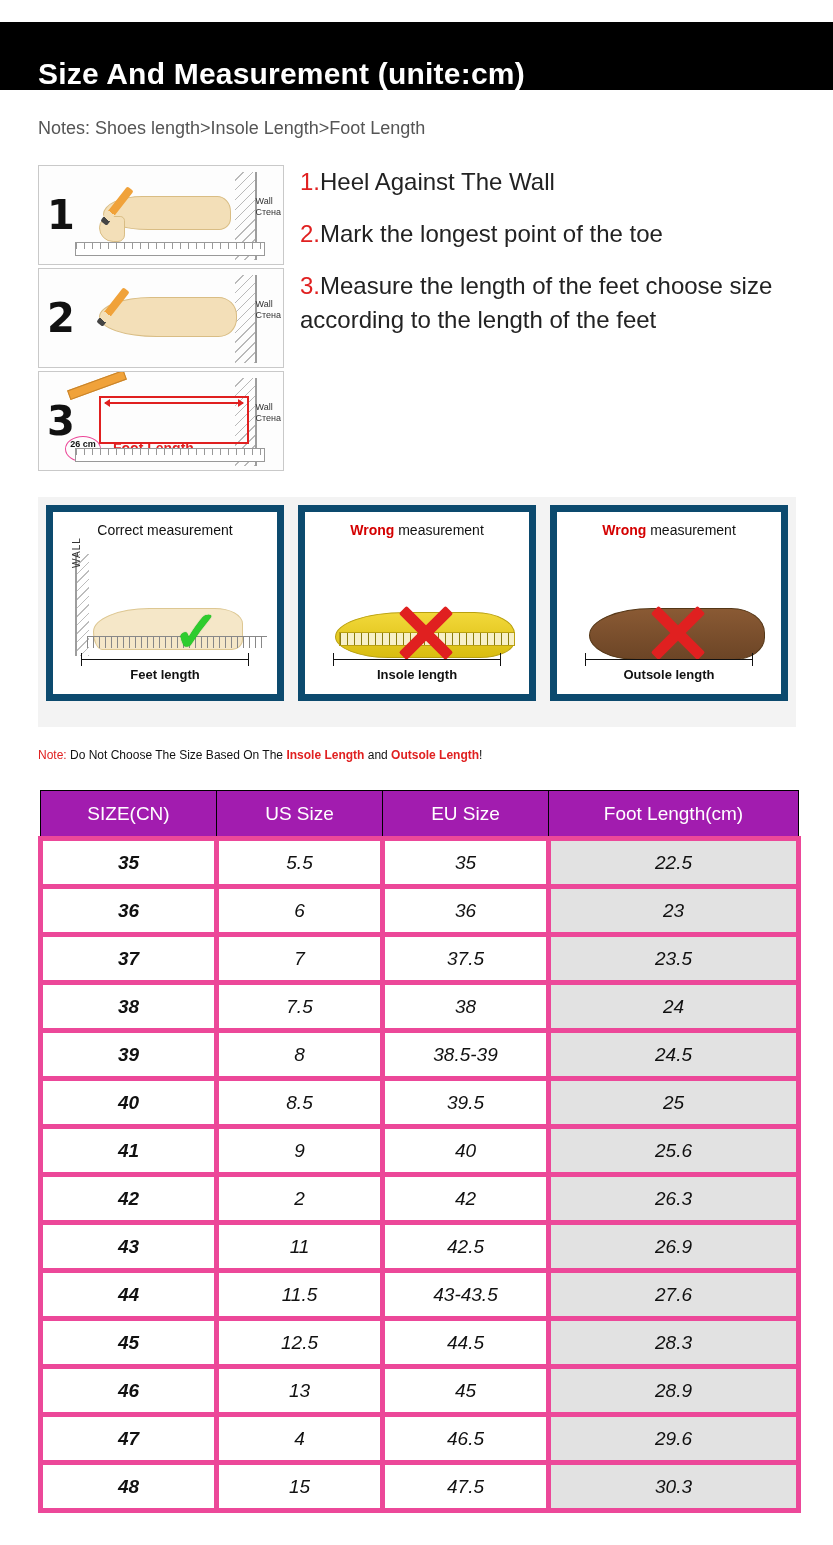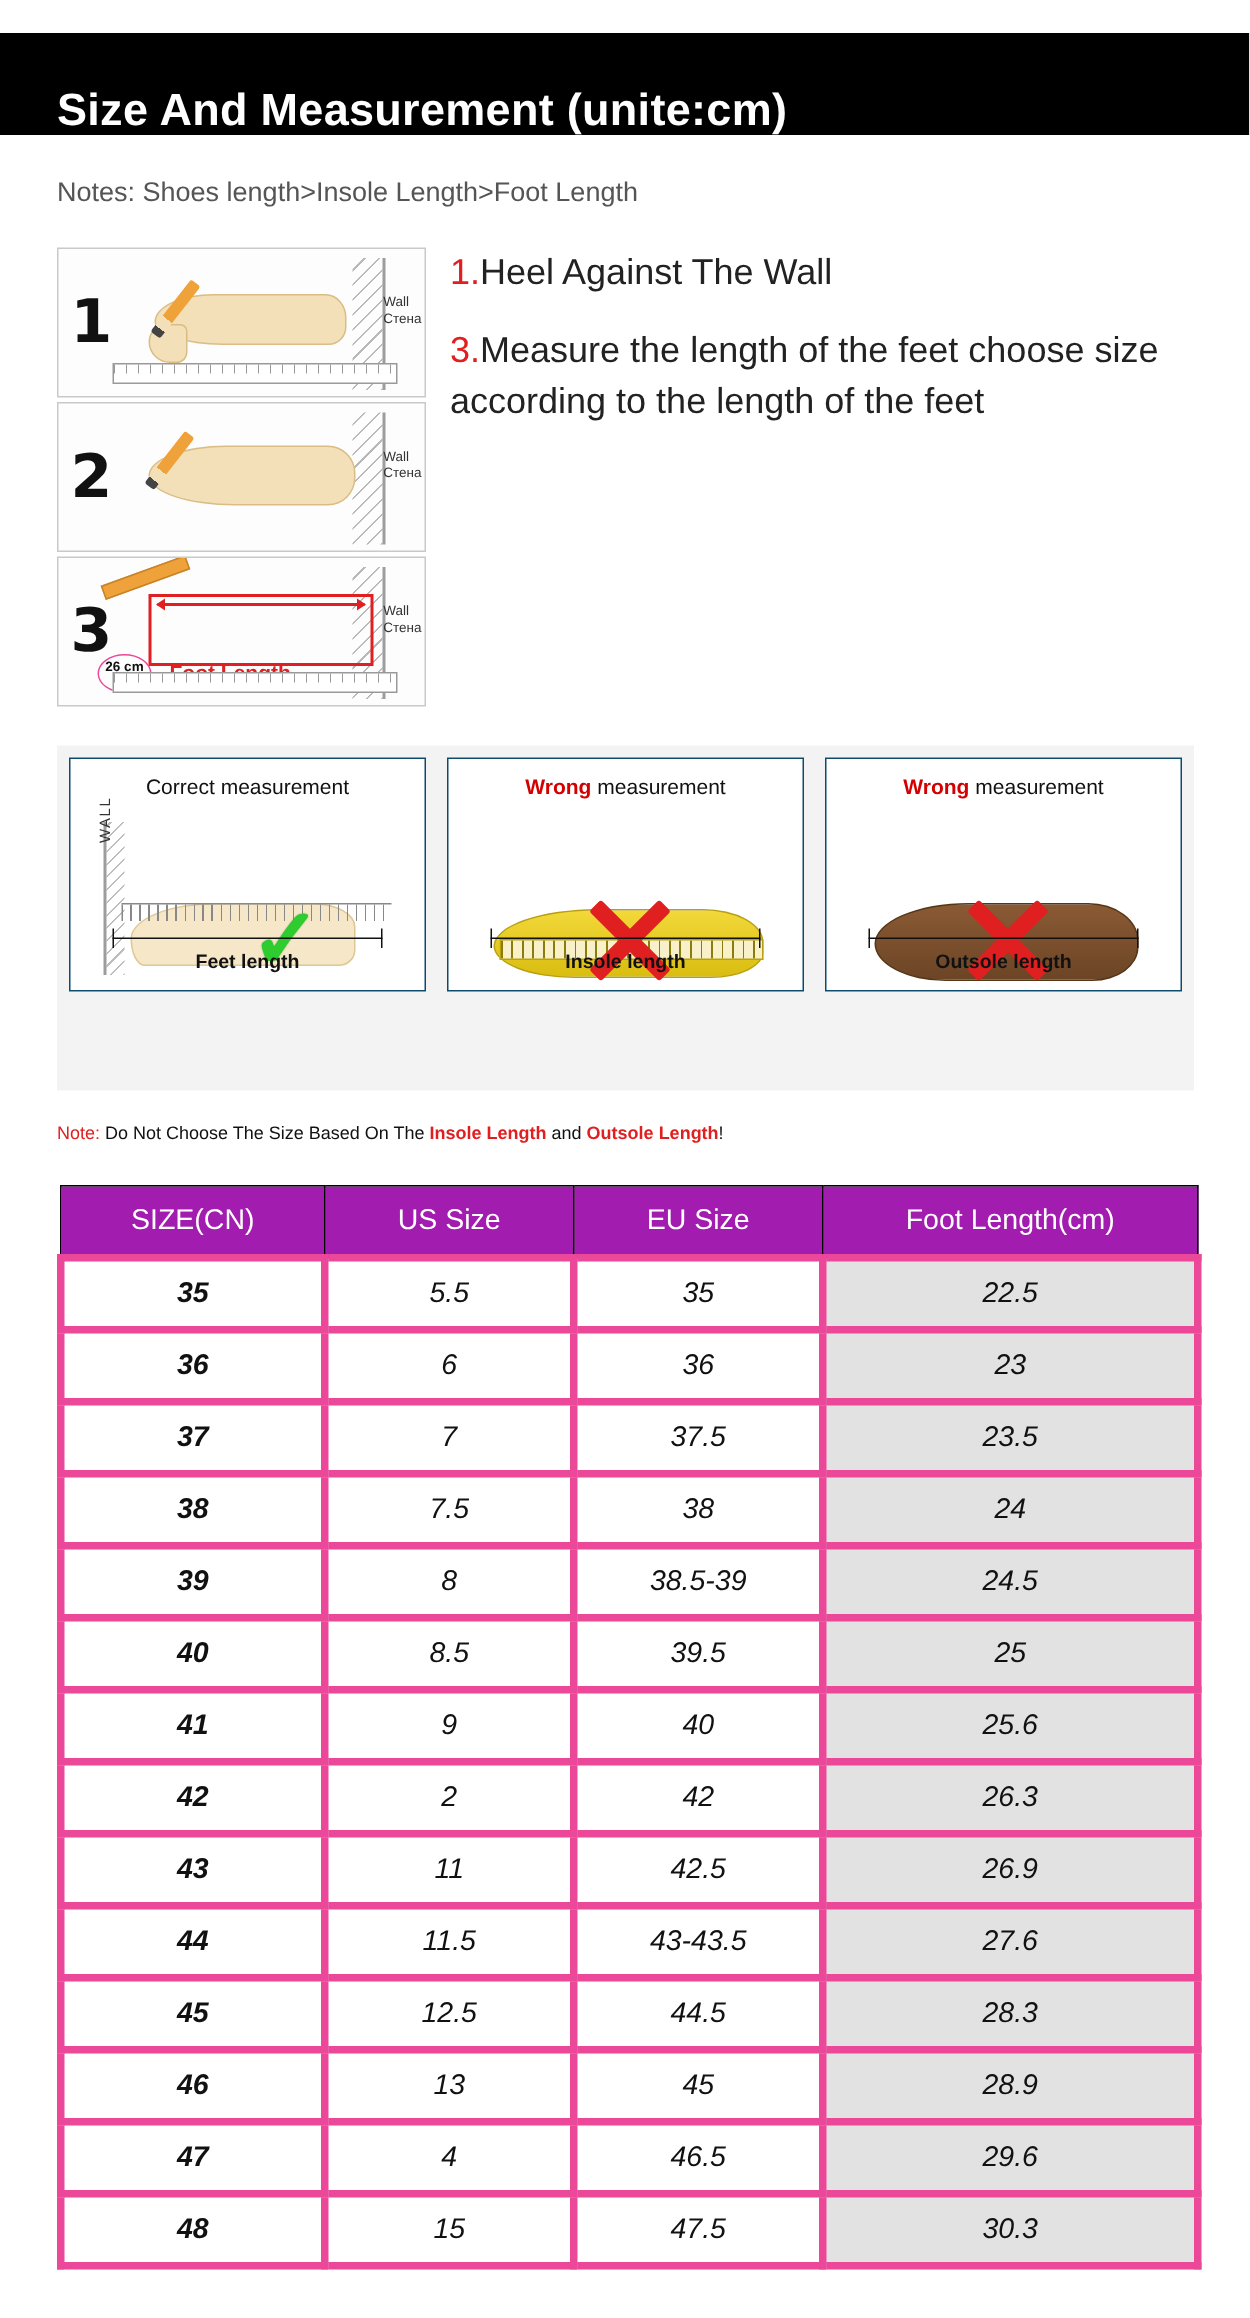--- a/index.html
+++ b/index.html
@@ -192,23 +192,23 @@
     position: absolute;
     left: 38px; top: 497px;
     width: 758px; height: 230px;
     background: #f3f3f3;
     padding: 8px;
     display: flex;
     justify-content: space-between;
   }
   .cmp-card {
     width: 238px;
-    height: 156px;
+    height: 196px;
     background: #ffffff;
-    border: 1px solid #0c4a6e;
+    border: 7px solid #0c4a6e;
     position: relative;
   }
   .cmp-title {
     text-align: center;
     font-size: 14px;
     color: #111;
     padding-top: 10px;
   }
   .cmp-title .bad { color: #d40000; font-weight: bold; }
   .cmp-foot-label {
@@ -406,20 +406,23 @@
       <div class="cm-oval">26 cm</div>
       <div class="ruler-h"></div>
     </div>
   </div>
 
   <div class="instructions">
     <div class="instr">
       <span class="num">1.</span><span>Heel Against The Wall</span>
     </div>
     <div class="instr">
+      <span class="num">2.</span><span>Mark the longest point of the toe</span>
+    </div>
+    <div class="instr">
       <span class="num">3.</span><span>Measure the length of the feet choose size according to the length of the feet</span>
     </div>
   </div>
 
   <div class="compare-panel">
 
     <div class="cmp-card">
       <div class="cmp-title">
         <span>Correct</span><span> measurement</span>
       </div>

